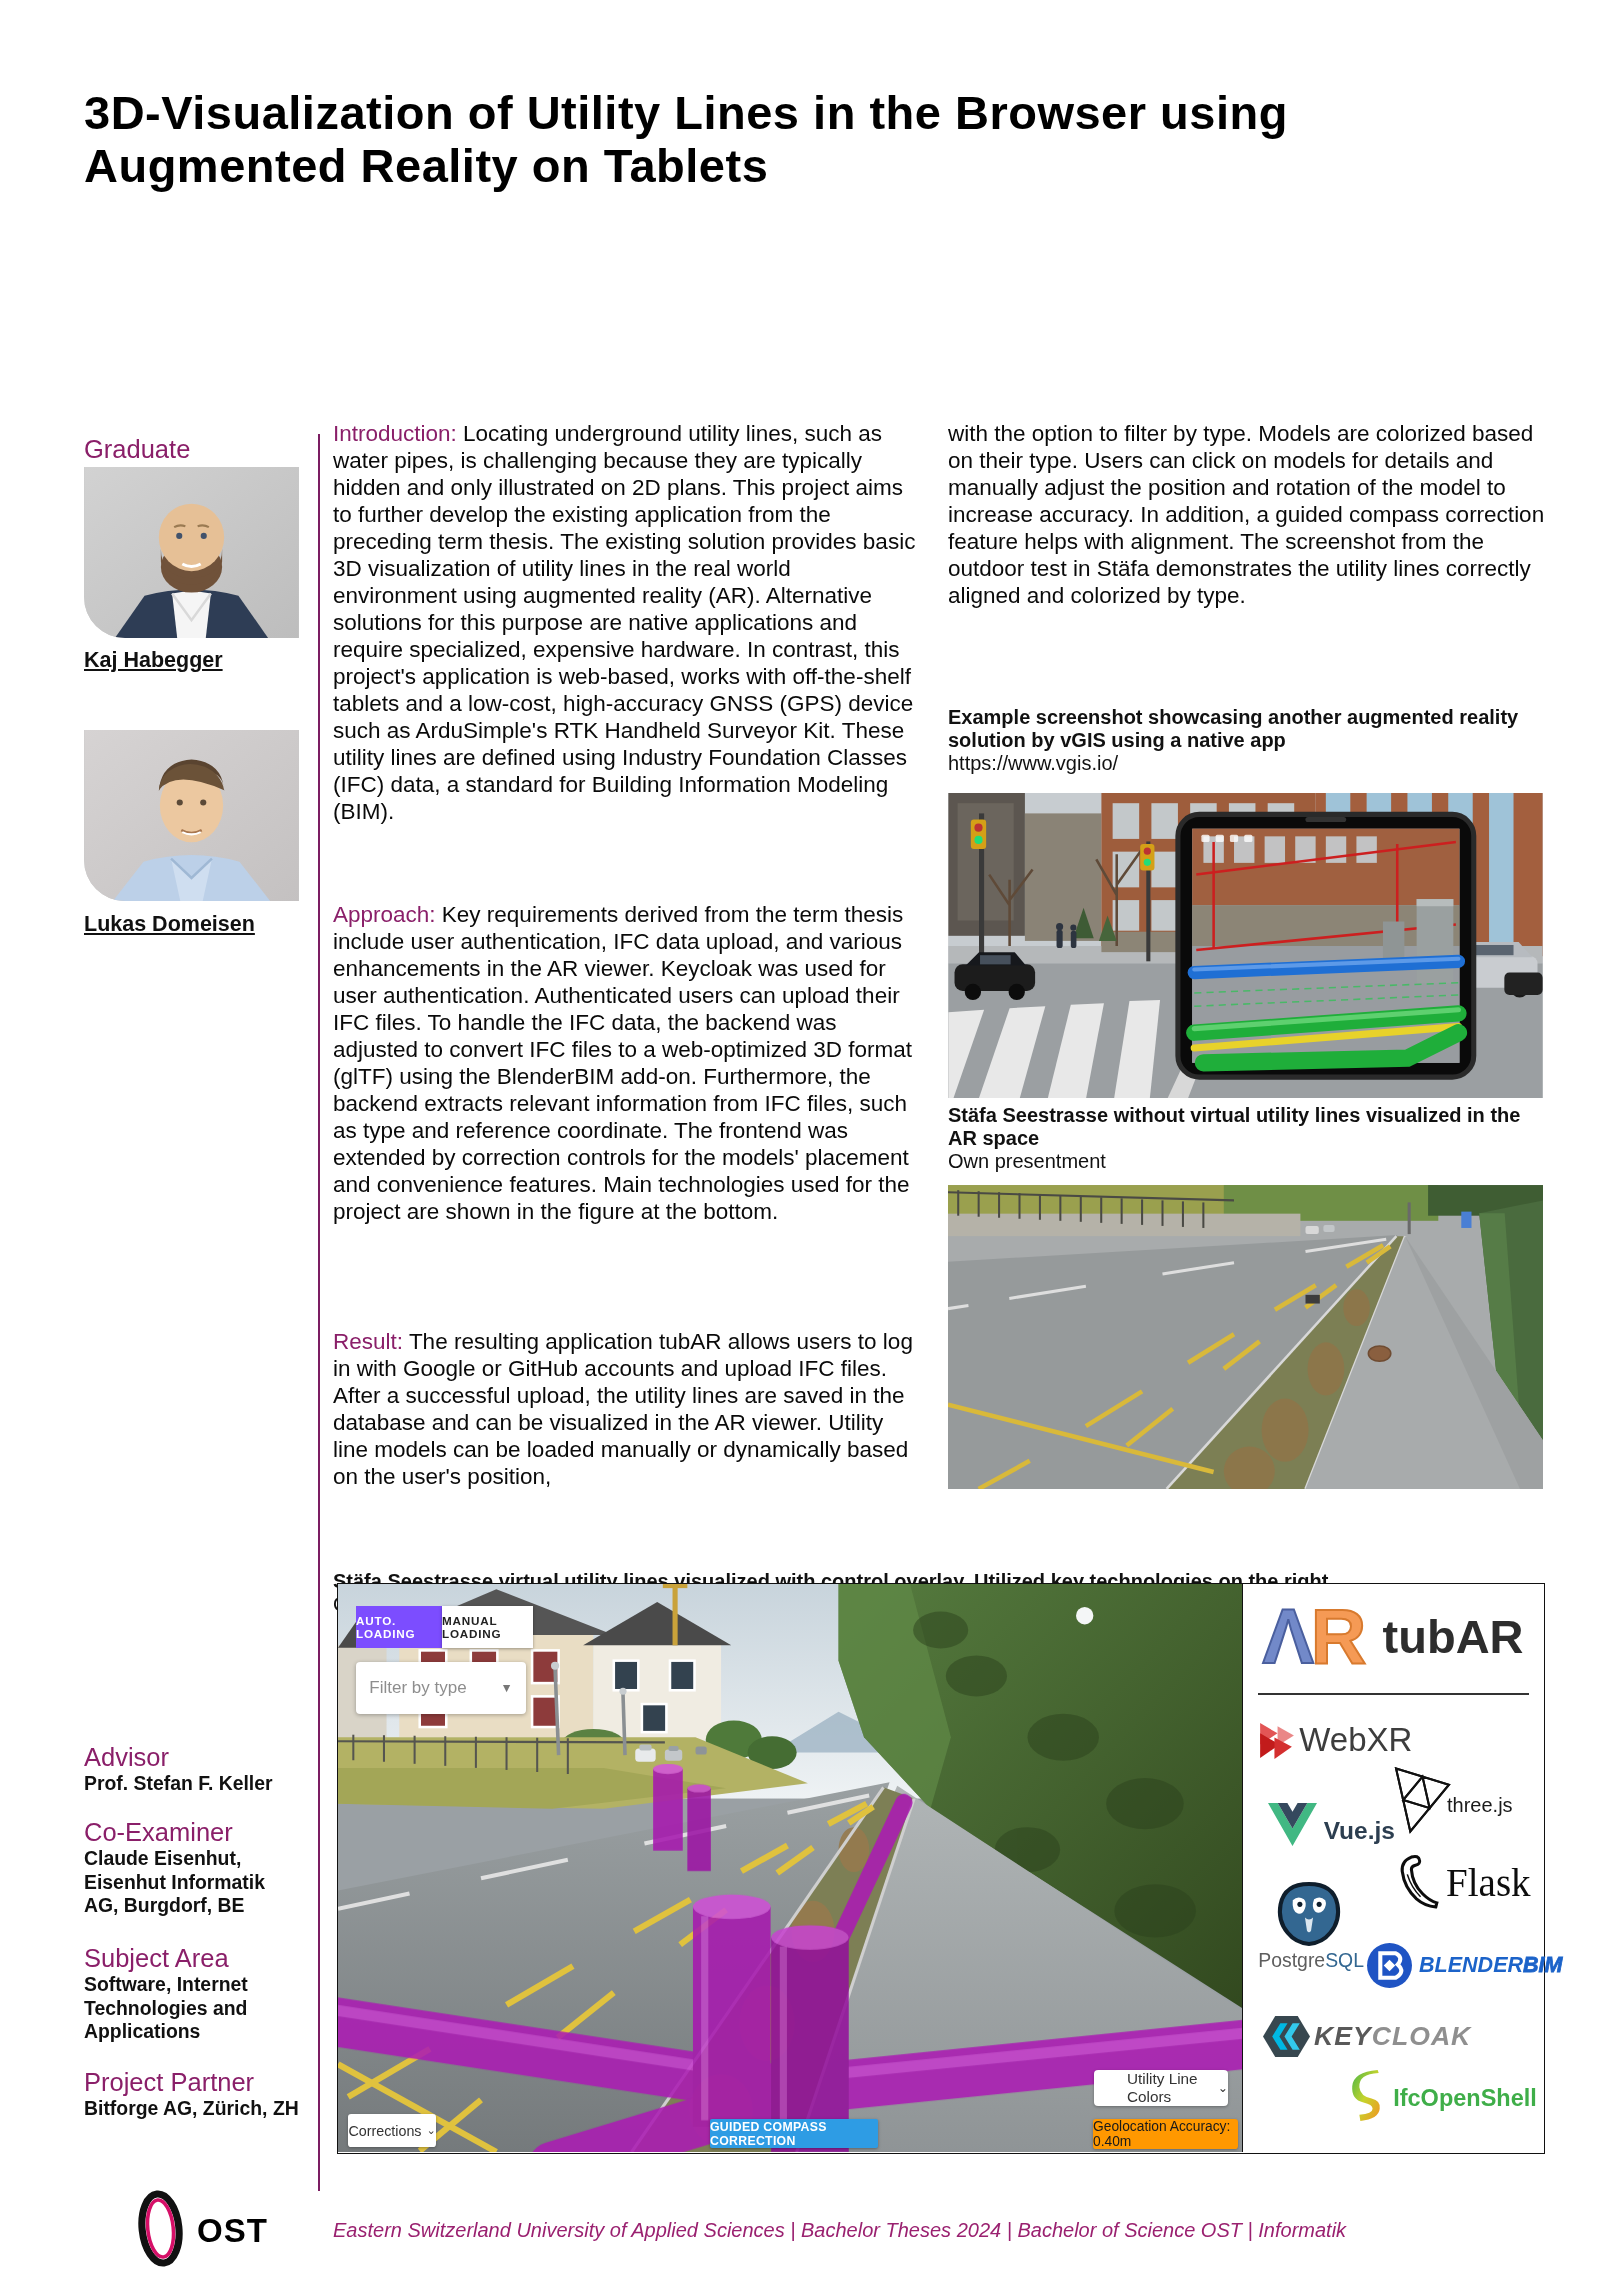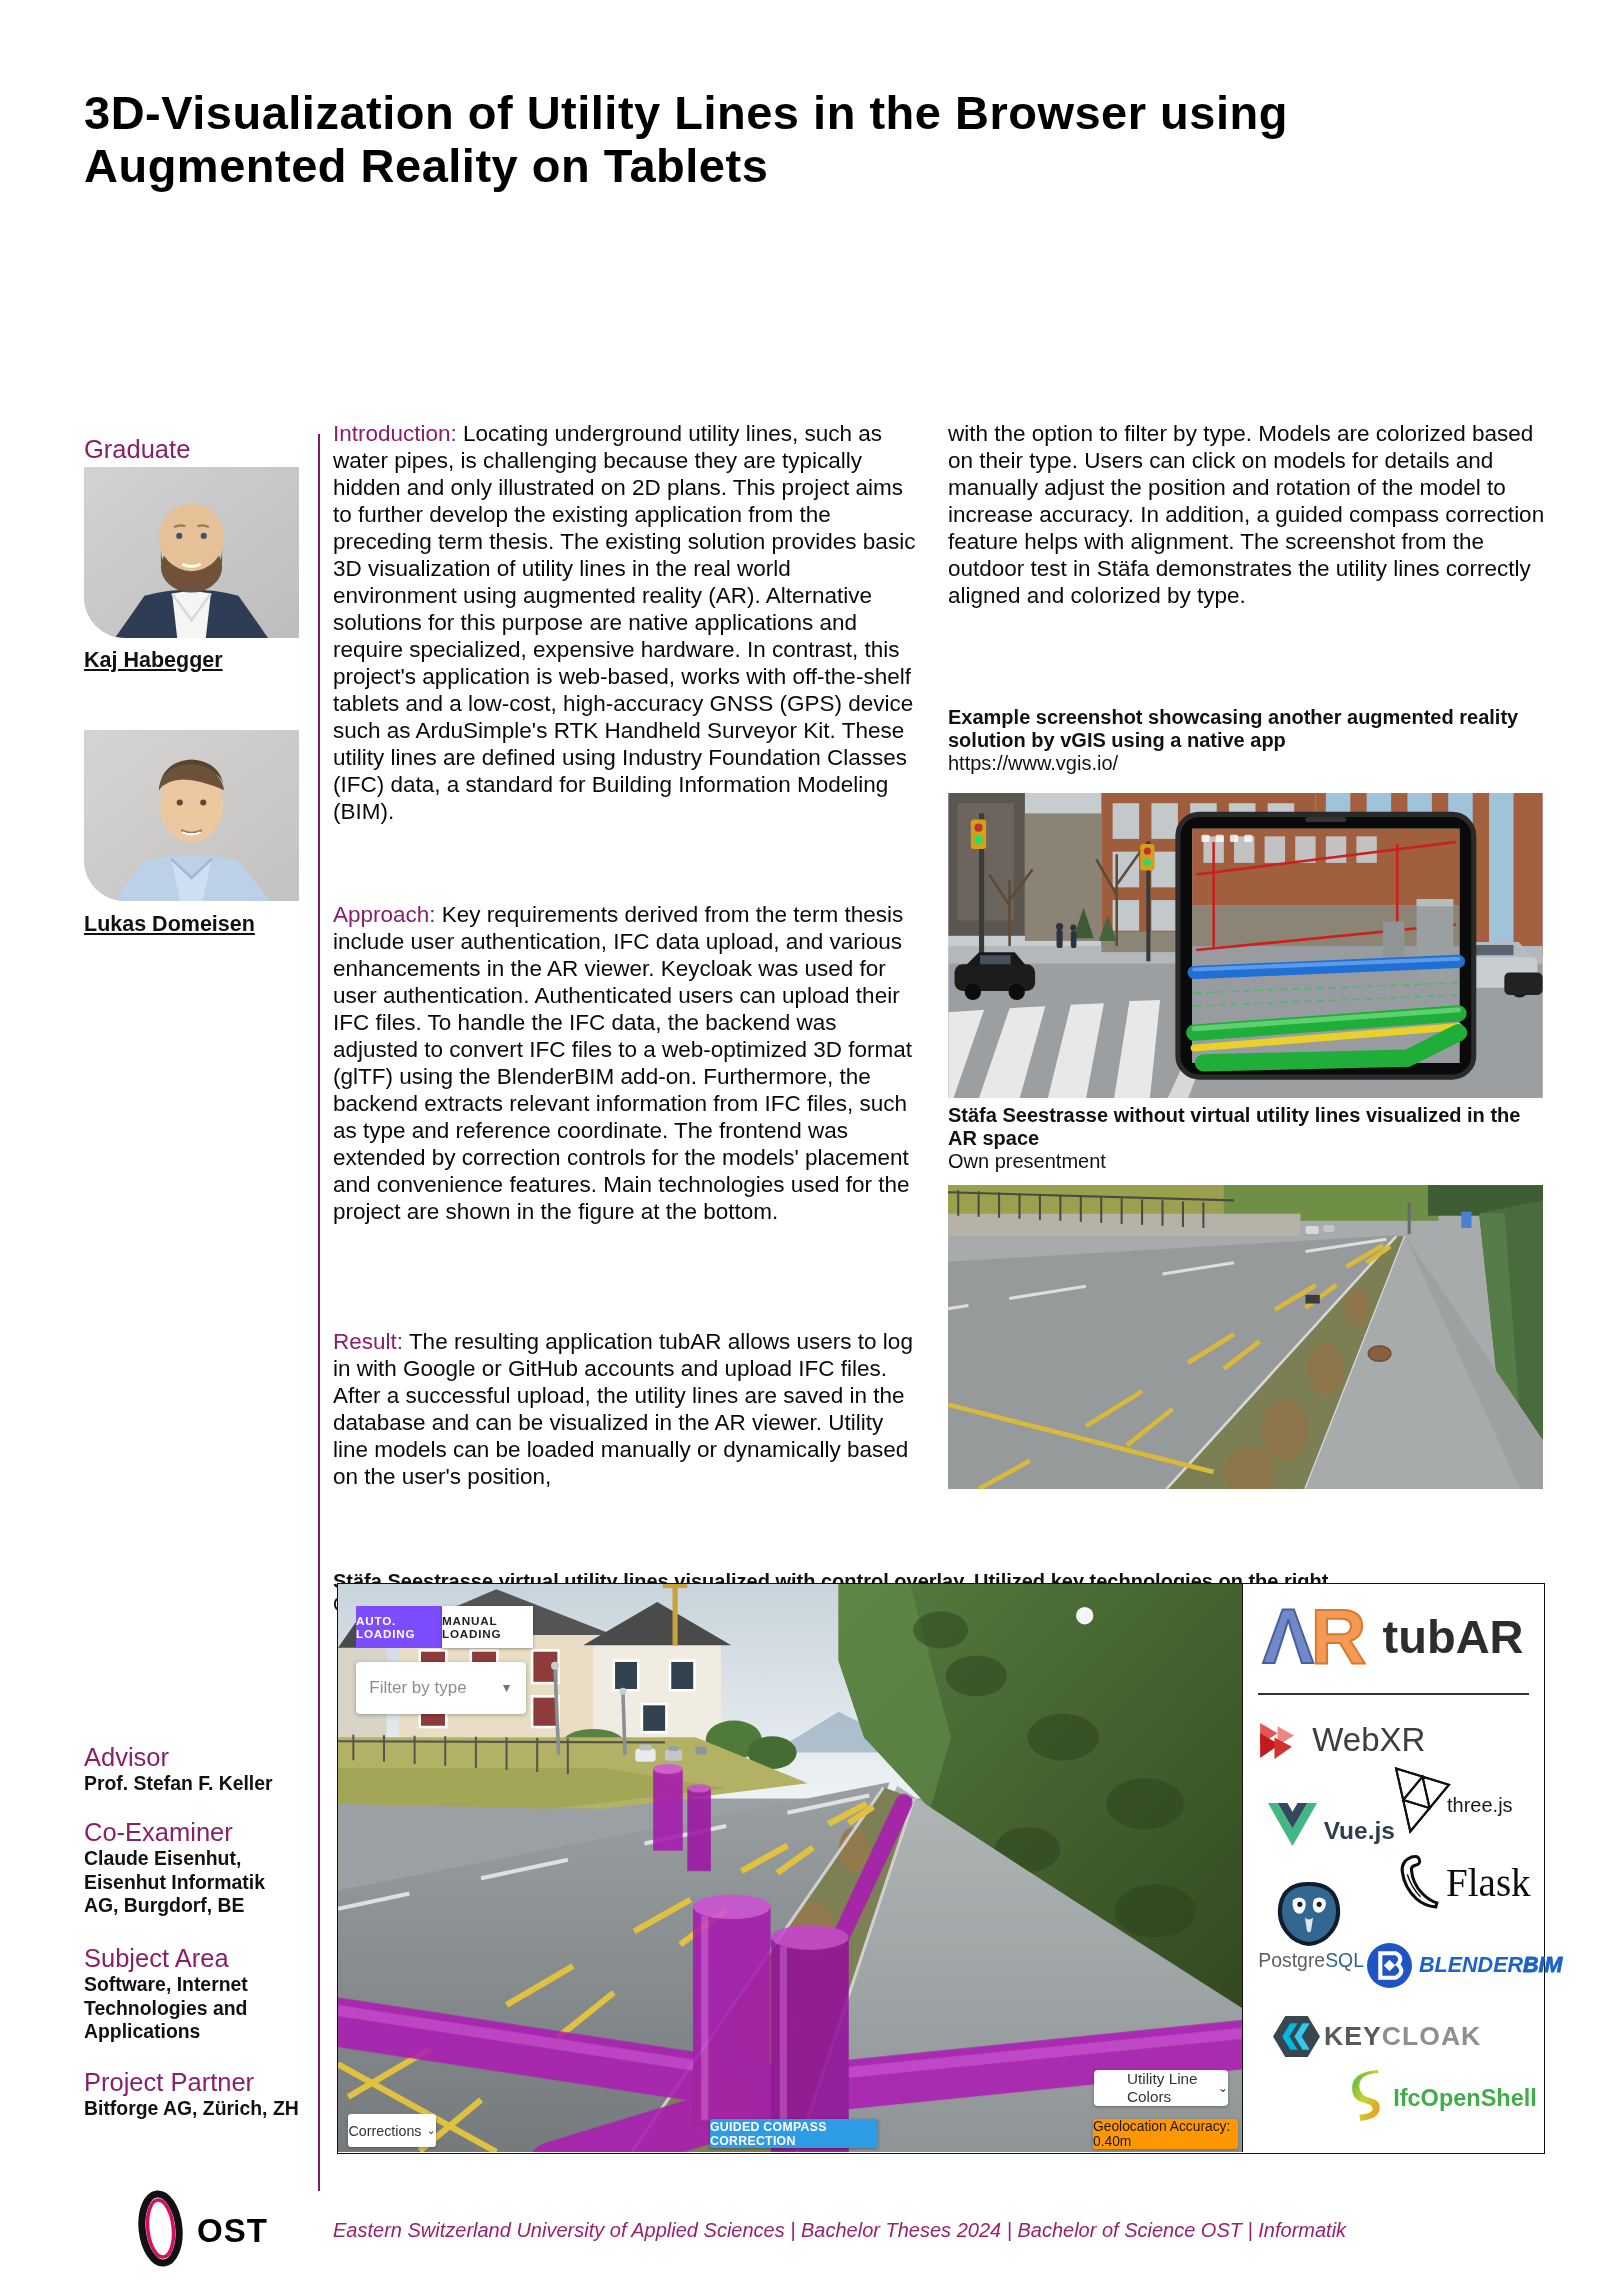--- a/index.html
+++ b/index.html
@@ -578,21 +578,21 @@
       </div>
       <div class="lp-divider"></div>
 
       <div class="lp-item" style="left:13.3px; top:134px;">
         <svg width="40" height="44" viewBox="0 0 78 86">
           <polygon points="8,10 42,30 8,52" fill="#e25555"></polygon>
           <polygon points="8,30 46,52 8,78" fill="#c21b1b"></polygon>
           <polygon points="42,16 74,34 42,54" fill="#e87a7a" opacity="0.9"></polygon>
           <polygon points="36,38 70,56 36,80" fill="#d42f2f"></polygon>
         </svg>
-        <span class="webxr-text" style="margin-left:16px;text-align:right;">WebXR</span>
+        <span class="webxr-text" style="margin-left:3px;text-align:right;">WebXR</span>
       </div>
 
       <div class="lp-item" style="left:149px; top:180px;">
         <svg width="61" height="72" viewBox="0 0 120 140">
           <g fill="none" stroke="#111" stroke-width="4">
             <polygon points="8,8 112,40 36,132"></polygon>
             <polygon points="8,8 60,24 22,70"></polygon>
             <polygon points="60,24 112,40 74,86"></polygon>
             <polygon points="22,70 74,86 36,132"></polygon>
             <polygon points="22,70 60,24 74,86"></polygon>
@@ -633,21 +633,21 @@
 
       <div class="lp-item" style="left:123px; top:358px;">
         <svg width="47" height="47" viewBox="0 0 92 92">
           <circle cx="46" cy="46" r="44" fill="#1f54c4"></circle>
           <path d="M28 22 L58 22 Q74 30 62 44 Q78 58 58 70 L28 70 Z" fill="none" stroke="#ffffff" stroke-width="8"></path>
           <rect x="38" y="38" width="16" height="16" fill="#ffffff" transform="rotate(45 46 46)"></rect>
         </svg>
         <span class="bbim-text" style="margin-left:6.1px;"><span>BLENDER</span><span class="bim">BIM</span></span>
       </div>
 
-      <div class="lp-item" style="left:30px; top:430px;">
+      <div class="lp-item" style="left:20px; top:430px;font-style:italic;">
         <svg width="47" height="45" viewBox="0 0 92 88">
           <polygon points="24,4 68,4 92,44 68,84 24,84 0,44" fill="#37474f"></polygon>
           <polygon points="34,18 48,18 32,44 48,70 34,70 18,44" fill="#00b8e3"></polygon>
           <polygon points="58,18 72,18 56,44 72,70 58,70 42,44" fill="#33c9ec"></polygon>
         </svg>
         <span class="kc-text" style="margin-left:4.1px;"><span class="k1">KEY</span><span class="k2">CLOAK</span></span>
       </div>
 
       <div class="lp-item" style="left:106px; top:486px;">
         <svg width="37" height="56" viewBox="0 0 72 110">

